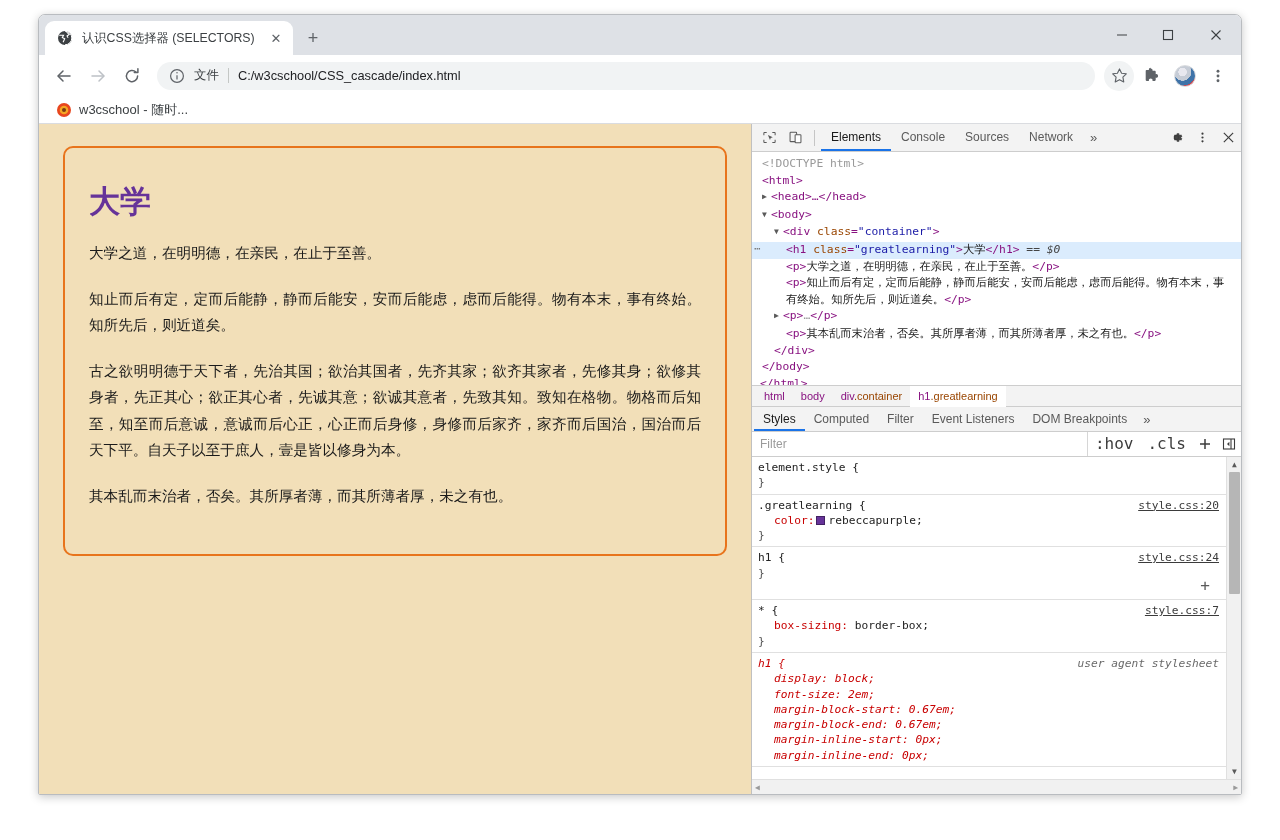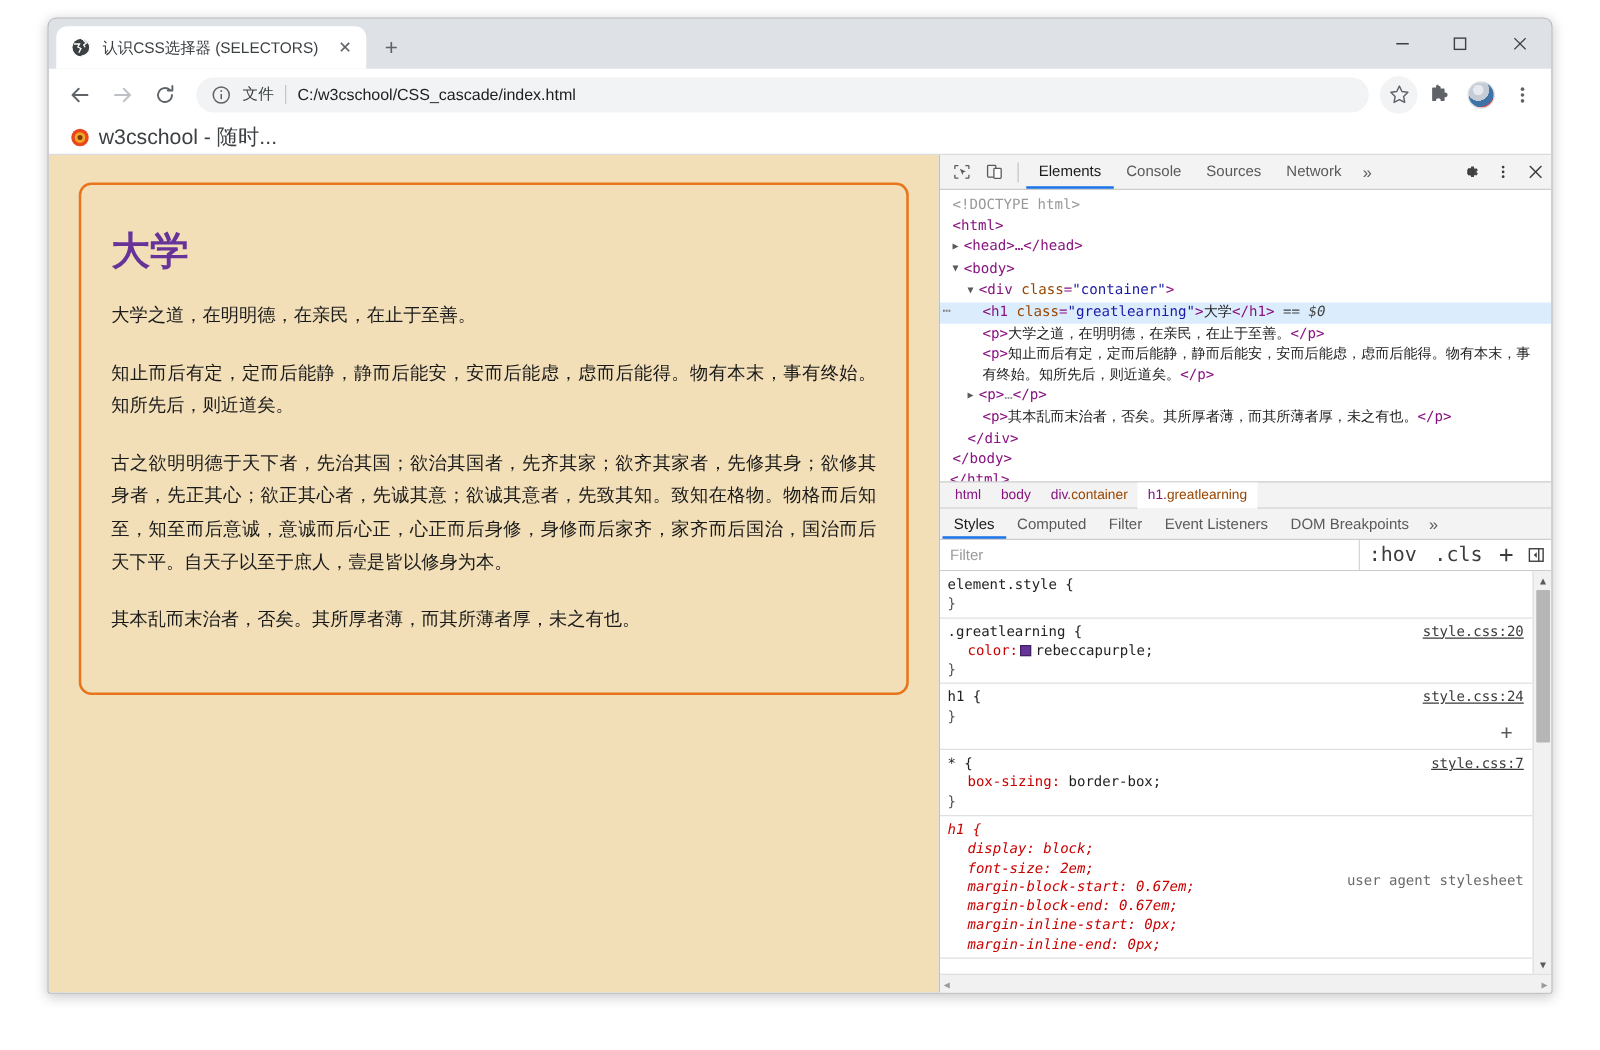--- a/index.html
+++ b/index.html
@@ -155,21 +155,21 @@
     flex: 0 0 auto;
   }
   .bm-item {
     display: flex; align-items: center;
     padding: 3px 7px;
     border-radius: 4px;
   }
   .bm-ico {
     width: 16px; height: 16px; flex: 0 0 16px; margin-right: 7px;
   }
-  .bm-label { font-size: 17px; color: #3c4043; white-space: nowrap; }
+  .bm-label { font-size: 13px; color: #3c4043; white-space: nowrap; }
 
   
   .bodysplit { flex: 1 1 auto; display: flex; min-height: 0; }
 
   
   #page-viewport {
     width: 712px;
     flex: 0 0 712px;
     background: #f2dfb8;
     overflow: hidden;
@@ -361,21 +361,21 @@
     color: #3b3b3b; text-decoration: underline;
     font-size: 11.2px;
   }
   .sel { color: #222222; }
   .sel.ua { font-style: italic; }
   .decl { padding-left: 16px; position: relative; }
   .prop { color: #c80000; }
   .propname { color: #c80000; }
   .propval { color: #222222; }
   .rule.ua .decl, .rule.ua .sel, .rule.ua .brace { font-style: italic; color: #c80000; }
-  .rule.ua .uasrc { color: #6a6a6a; text-decoration: none; margin-top: 41px; }
+  .rule.ua .uasrc { color: #6a6a6a; font-style: italic; text-decoration: none; }
   .brace { color: #555; }
   .swatch {
     display: inline-block;
     width: 9px; height: 9px;
     border: 1px solid rgba(0,0,0,0.35);
     margin: 0 3px -1px 2px;
     vertical-align: baseline;
   }
   .cbox {
     position: absolute; left: -6px; top: 1px;

